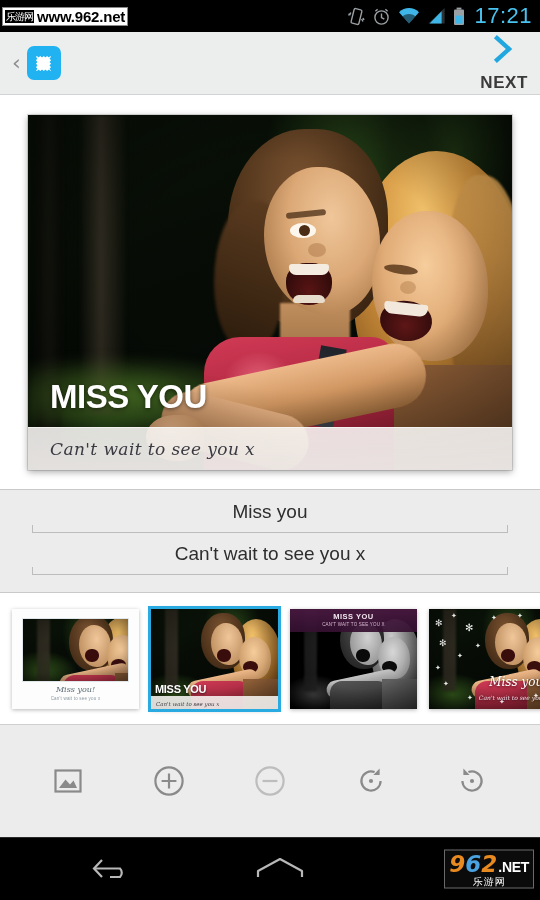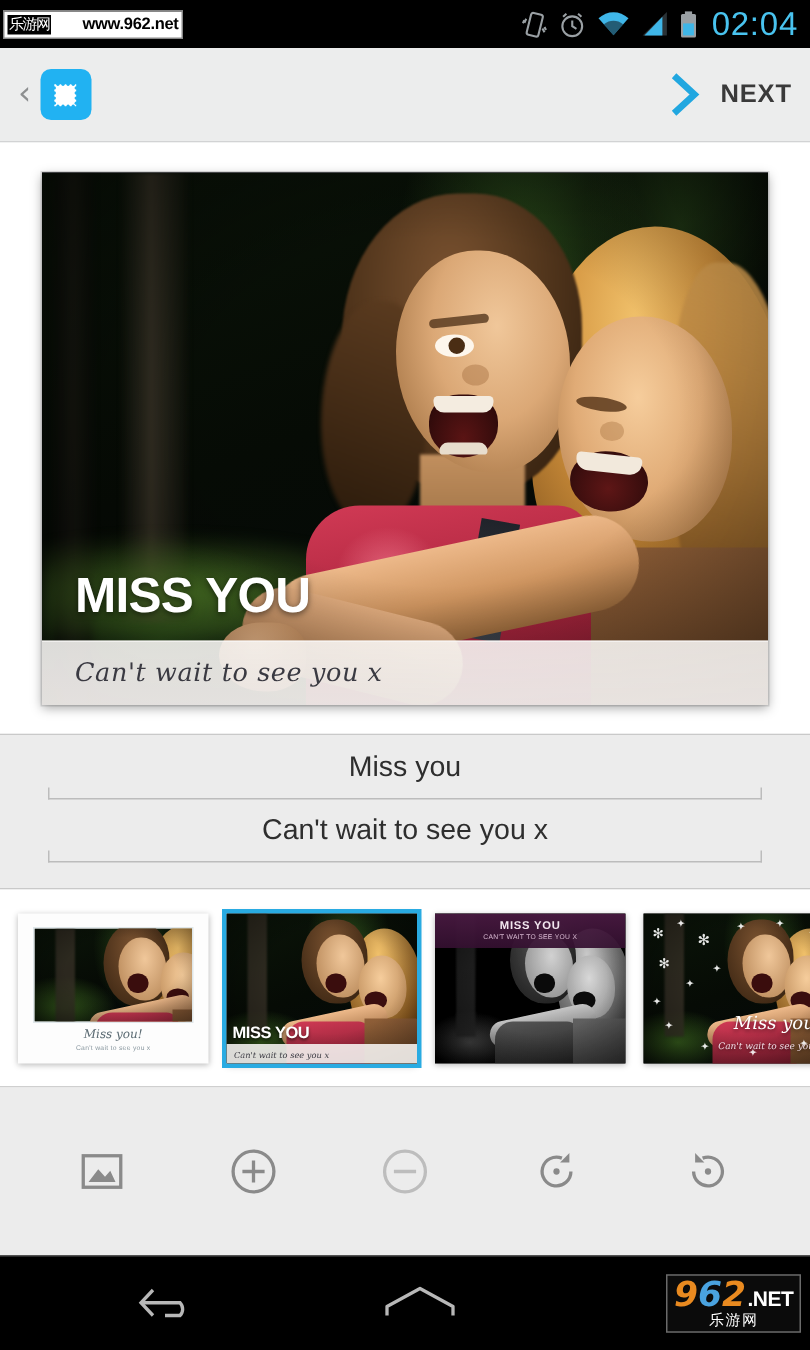--- a/index.html
+++ b/index.html
@@ -18,38 +18,38 @@
     display:flex;align-items:center;position:relative;
   }
   .wm-left{
     margin-left:2px;display:flex;align-items:center;
     background:#ffffff;border:1px solid #888;height:17px;padding:0 2px;
   }
   .wm-cn{
     background:#000;color:#fff;font-size:10px;line-height:13px;
     padding:0 1px;letter-spacing:-1px;font-family:"DejaVu Sans",sans-serif;
   }
-  .wm-url{color:#000;font-size:11px;font-weight:bold;margin-left:21px;letter-spacing:-0.2px;}
+  .wm-url{color:#000;font-size:15px;font-weight:bold;margin-left:3px;letter-spacing:-0.2px;}
   .status-right{margin-left:auto;display:flex;align-items:center;gap:7px;padding-right:8px;}
   .sb-icon{display:block;}
   .clock{color:#49c3ef;font-size:22px;font-weight:400;letter-spacing:0.5px;margin-left:2px;}
 
   
   .header{
     height:62px;flex:0 0 62px;background:#eceded;
     display:flex;align-items:center;padding:0 12px;
     border-bottom:1px solid #d2d3d4;position:relative;
   }
   .back-chev{color:#8d8f90;font-size:22px;line-height:1;margin-right:6px;font-family:"DejaVu Sans",sans-serif;}
   .app-icon{
     width:34px;height:34px;border-radius:7px;background:#21b2f2;
     display:flex;align-items:center;justify-content:center;flex:0 0 34px;
   }
   .title{font-size:23px;color:#2b2b2b;margin-left:14px;font-weight:400;white-space:nowrap;}
-  .next-wrap{margin-left:auto;display:flex;align-items:center;gap:9px;}
+  .next-wrap{margin-left:auto;display:flex;align-items:center;gap:9px;flex-direction:column;}
   .next-chev{display:block;}
   .next-label{font-size:17px;font-weight:bold;color:#3a3a3a;letter-spacing:0.6px;}
 
   
   .preview-area{
     flex:0 0 394px;background:#ffffff;
     display:flex;align-items:center;justify-content:center;
     position:relative;
   }
   .card{
@@ -308,21 +308,21 @@
       </svg>
       <svg class="sb-icon" width="19" height="18" viewBox="0 0 19 18">
         <path d="M17.6 1 L17.6 16.6 L1.4 16.6 Z" fill="#2a3236"></path>
         <path d="M14.6 4.2 L14.6 16.6 L2.6 16.6 Z" fill="#3fb6e8"></path>
       </svg>
       <svg class="sb-icon" width="12" height="19" viewBox="0 0 12 19">
         <rect x="3.6" y="0.6" width="4.8" height="2" fill="#9aa0a4"></rect>
         <rect x="1" y="2.4" width="10" height="15.6" rx="1" fill="#9aa0a4"></rect>
         <rect x="2.4" y="8.6" width="7.2" height="8" fill="#3fb6e8"></rect>
       </svg>
-      <span class="clock">02:04</span>
+      <span class="clock">17:21</span>
     </div>
   </div>
 
   <div class="header">
     <span class="back-chev">‹</span>
     <div class="app-icon">
       <svg width="19" height="19" viewBox="0 0 19 19">
         <path d="M2.2 2.2 h14.6 v14.6 h-14.6 Z" fill="#ffffff"></path>
         <g fill="#21b2f2">
           <circle cx="2.2" cy="4.6" r="1.1"></circle>

